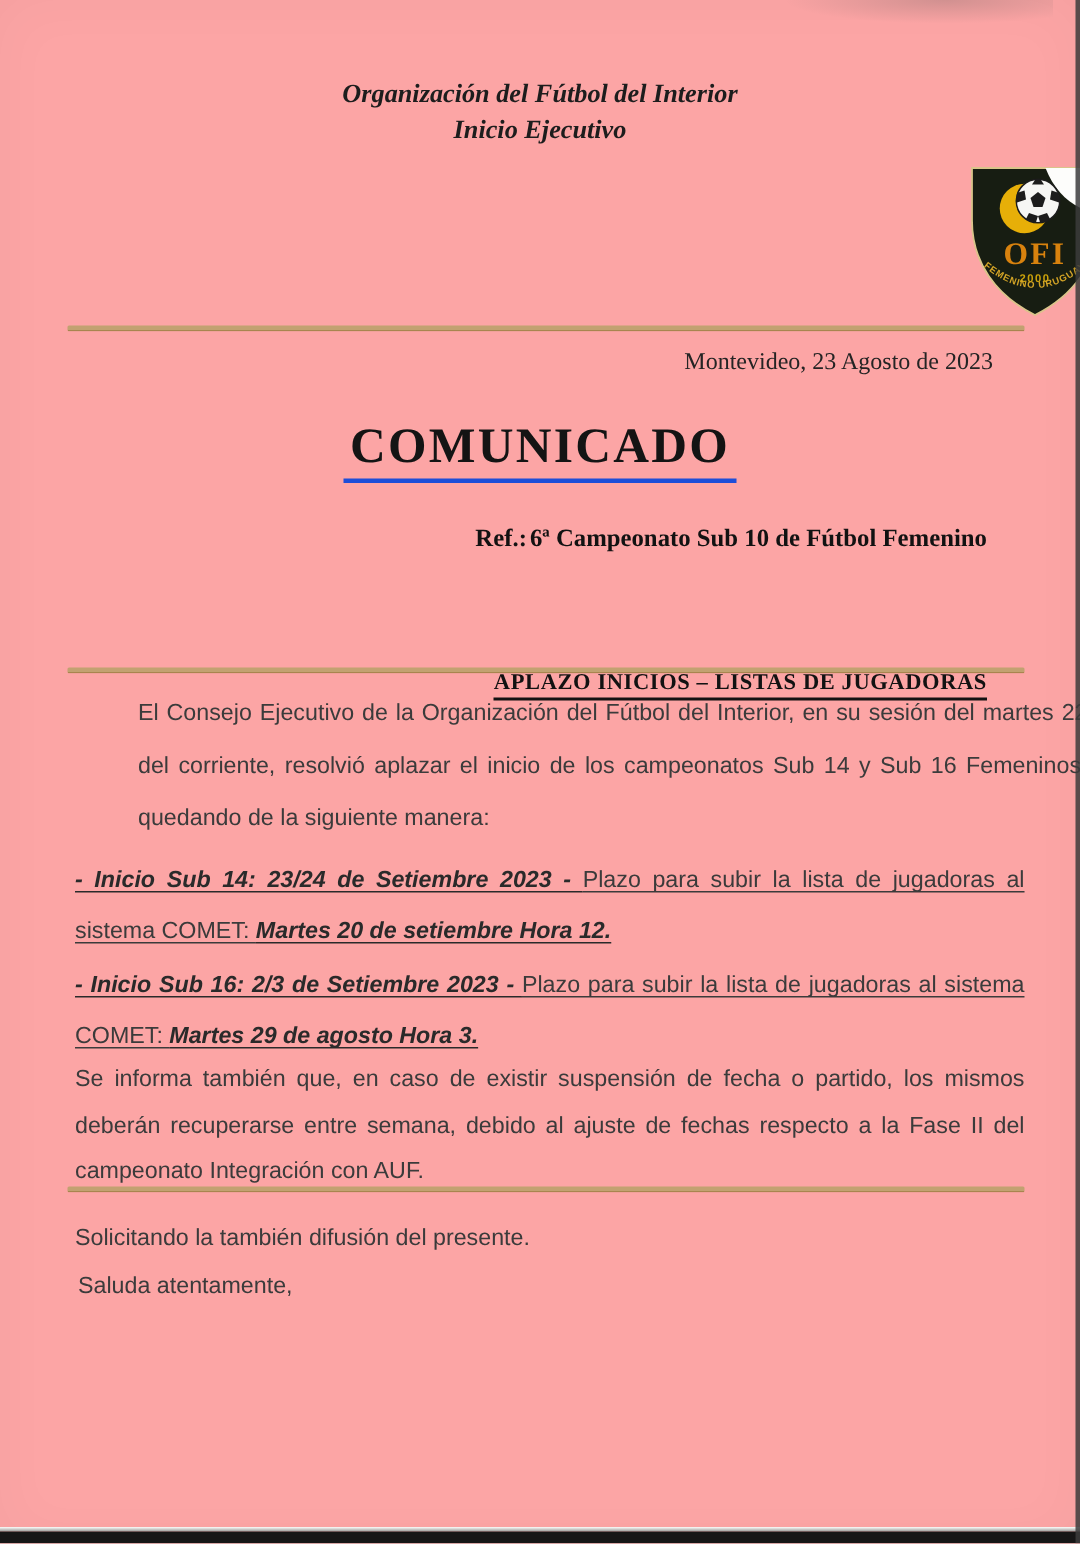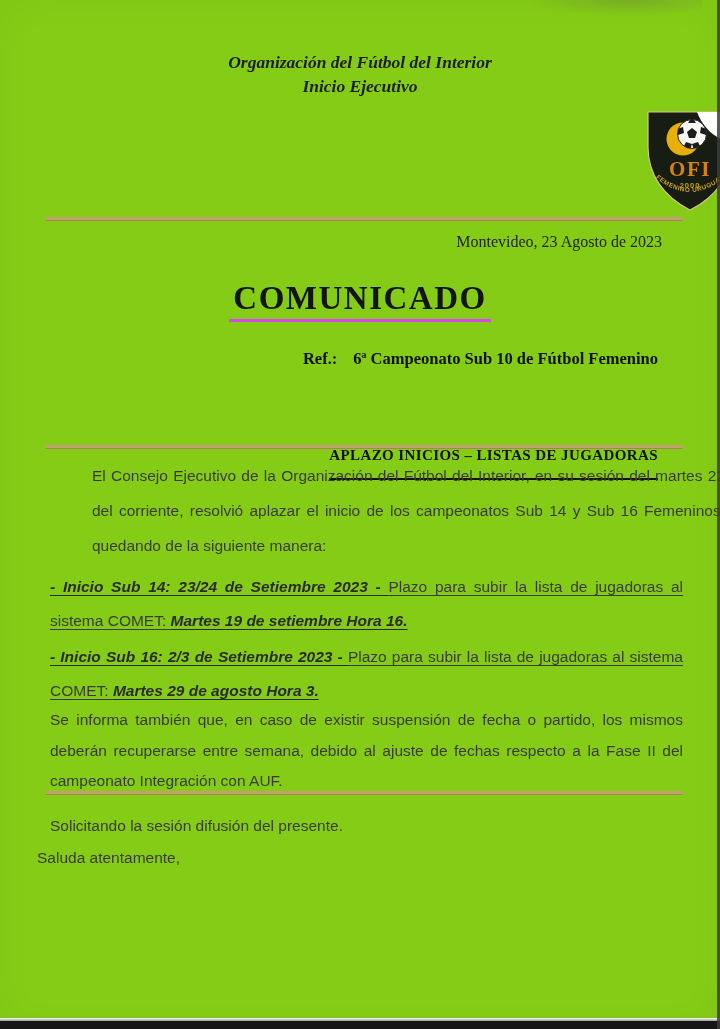--- a/index.html
+++ b/index.html
@@ -1,19 +1,19 @@
 <!DOCTYPE html>
 <html><head>
 <meta charset="utf-8">
 <style>
   html,body{margin:0;padding:0;}
   body{background:#e9e9e7;font-family:"Liberation Sans",sans-serif;}
   .page{
     position:relative;width:720px;height:1029px;margin:0 auto;
-    background:#84cc16;overflow:hidden;
+    background:#fca5a5;overflow:hidden;
     box-shadow:inset 0 0 40px rgba(0,0,0,0.03);
   }
   
   .edge-bottom{position:absolute;left:0;bottom:0;width:100%;height:8px;background:#161616;}
   .edge-bottom-fade{position:absolute;left:0;bottom:8px;width:100%;height:3px;background:linear-gradient(#fdfdfb,#9a9a98);}
   .edge-right{position:absolute;right:0;top:0;width:3px;height:100%;background:#3c3c3c;opacity:.85;}
   .smudge{position:absolute;right:18px;top:0;width:180px;height:16px;
     background:radial-gradient(ellipse at 60% 0%,rgba(90,90,88,.25),rgba(90,90,88,0) 70%);}
 
   .serif{font-family:"Liberation Serif","DejaVu Serif",serif;}
@@ -28,41 +28,41 @@
   .hrule{position:absolute;left:45px;width:638px;height:3px;background:#c2a171;
     border-bottom:1px solid #a8854f;border-radius:1px;}
   .rule1{top:217px;}
   .rule2{top:445px;}
   .rule3{top:791px;}
 
   .dateline{position:absolute;top:233px;right:58px;font-size:16px;color:#242424;}
 
   .doc-title{position:absolute;top:280px;left:0;width:100%;text-align:center;}
   .doc-title span{display:inline-block;font-weight:bold;font-size:33px;letter-spacing:1.5px;
-    color:#141414;border-bottom:3px solid #d946ef;padding:0 4px 2px 4px;text-align:center;}
+    color:#141414;border-bottom:3px solid #1d4ed8;padding:0 4px 2px 4px;text-align:center;}
 
   .refblock{position:absolute;top:348px;right:62px;text-align:right;
     font-weight:bold;font-size:16.5px;line-height:22px;color:#121212;}
-  .refblock .ref-label{margin-right:16px;}
+  .refblock .ref-label{margin-right:2px;}
 
   .subject{position:absolute;top:399px;right:62px;}
   .subject span{display:inline-block;font-weight:bold;font-size:15px;letter-spacing:.4px;
-    color:#121212;border-bottom:2px solid #121212;padding-bottom:14px;margin-top:48px;}
+    color:#121212;border-bottom:2px solid #121212;padding-bottom:1px;margin-top:48px;}
 
   .para{position:absolute;left:50px;width:633px;text-align:justify;
     font-size:15.5px;color:#3b3b3b;}
   .p1{top:458px;line-height:35px;margin-left:42px;}
   .p2{top:570px;line-height:34px;}
   .p3{top:640px;line-height:34px;}
   .p4{top:705px;line-height:30.5px;}
   .para .b{font-weight:bold;color:#2a2a2a;font-style:italic;}
   .para .u{text-decoration:underline;text-underline-offset:3px;}
 
   .closing1{position:absolute;top:817px;left:50px;font-size:15.5px;color:#3b3b3b;}
-  .closing2{position:absolute;top:849px;left:37px;font-size:15.5px;color:#3b3b3b;text-align:center;}
+  .closing2{position:absolute;top:849px;left:52px;font-size:15.5px;color:#3b3b3b;text-align:center;}
 
   .sig{position:absolute;top:890px;right:76px;text-align:center;
     font-size:15px;line-height:24px;color:#4a4a4a;}
 </style>
 </head>
 <body>
 
 <div class="page">
 
   <div class="smudge"></div>
@@ -117,26 +117,26 @@
     <div><span class="ref-label">Ref.:</span><span>6ª Campeonato Sub 10 de Fútbol Femenino</span></div>
   </div>
 
   <div class="subject serif">
     <span>APLAZO INICIOS – LISTAS DE JUGADORAS</span>
   </div>
 
   <div class="hrule rule2"></div>
 
   <div class="para p1 sans"><span>El Consejo Ejecutivo de la Organización del Fútbol del Interior, en su sesión del martes 22 del corriente, resolvió aplazar el inicio de los campeonatos Sub 14 y Sub 16 Femeninos, quedando de la siguiente manera:</span></div>
-  <div class="para p2 sans"><span class="b u">- Inicio Sub 14: 23/24 de Setiembre 2023 - </span><span class="u">Plazo para subir la lista de jugadoras al sistema COMET: </span><span class="b u">Martes 19 de setiembre Hora 16.</span></div>
+  <div class="para p2 sans"><span class="b u">- Inicio Sub 14: 23/24 de Setiembre 2023 - </span><span class="u">Plazo para subir la lista de jugadoras al sistema COMET: </span><span class="b u">Martes 20 de setiembre Hora 12.</span></div>
   <div class="para p3 sans"><span class="b u">- Inicio Sub 16: 2/3 de Setiembre 2023 - </span><span class="u">Plazo para subir la lista de jugadoras al sistema COMET: </span><span class="b u">Martes 29 de agosto Hora 3.</span></div>
   <div class="para p4 sans"><span>Se informa también que, en caso de existir suspensión de fecha o partido, los mismos deberán recuperarse entre semana, debido al ajuste de fechas respecto a la Fase II del campeonato Integración con AUF.</span></div>
 
   <div class="hrule rule3"></div>
 
-  <div class="closing1 sans">Solicitando la sesión difusión del presente.</div>
+  <div class="closing1 sans">Solicitando la también difusión del presente.</div>
   <div class="closing2 sans">Saluda atentamente,</div>
 
 
   <div class="edge-bottom-fade"></div>
   <div class="edge-bottom"></div>
   <div class="edge-right"></div>
 </div>
 
 </body></html>

